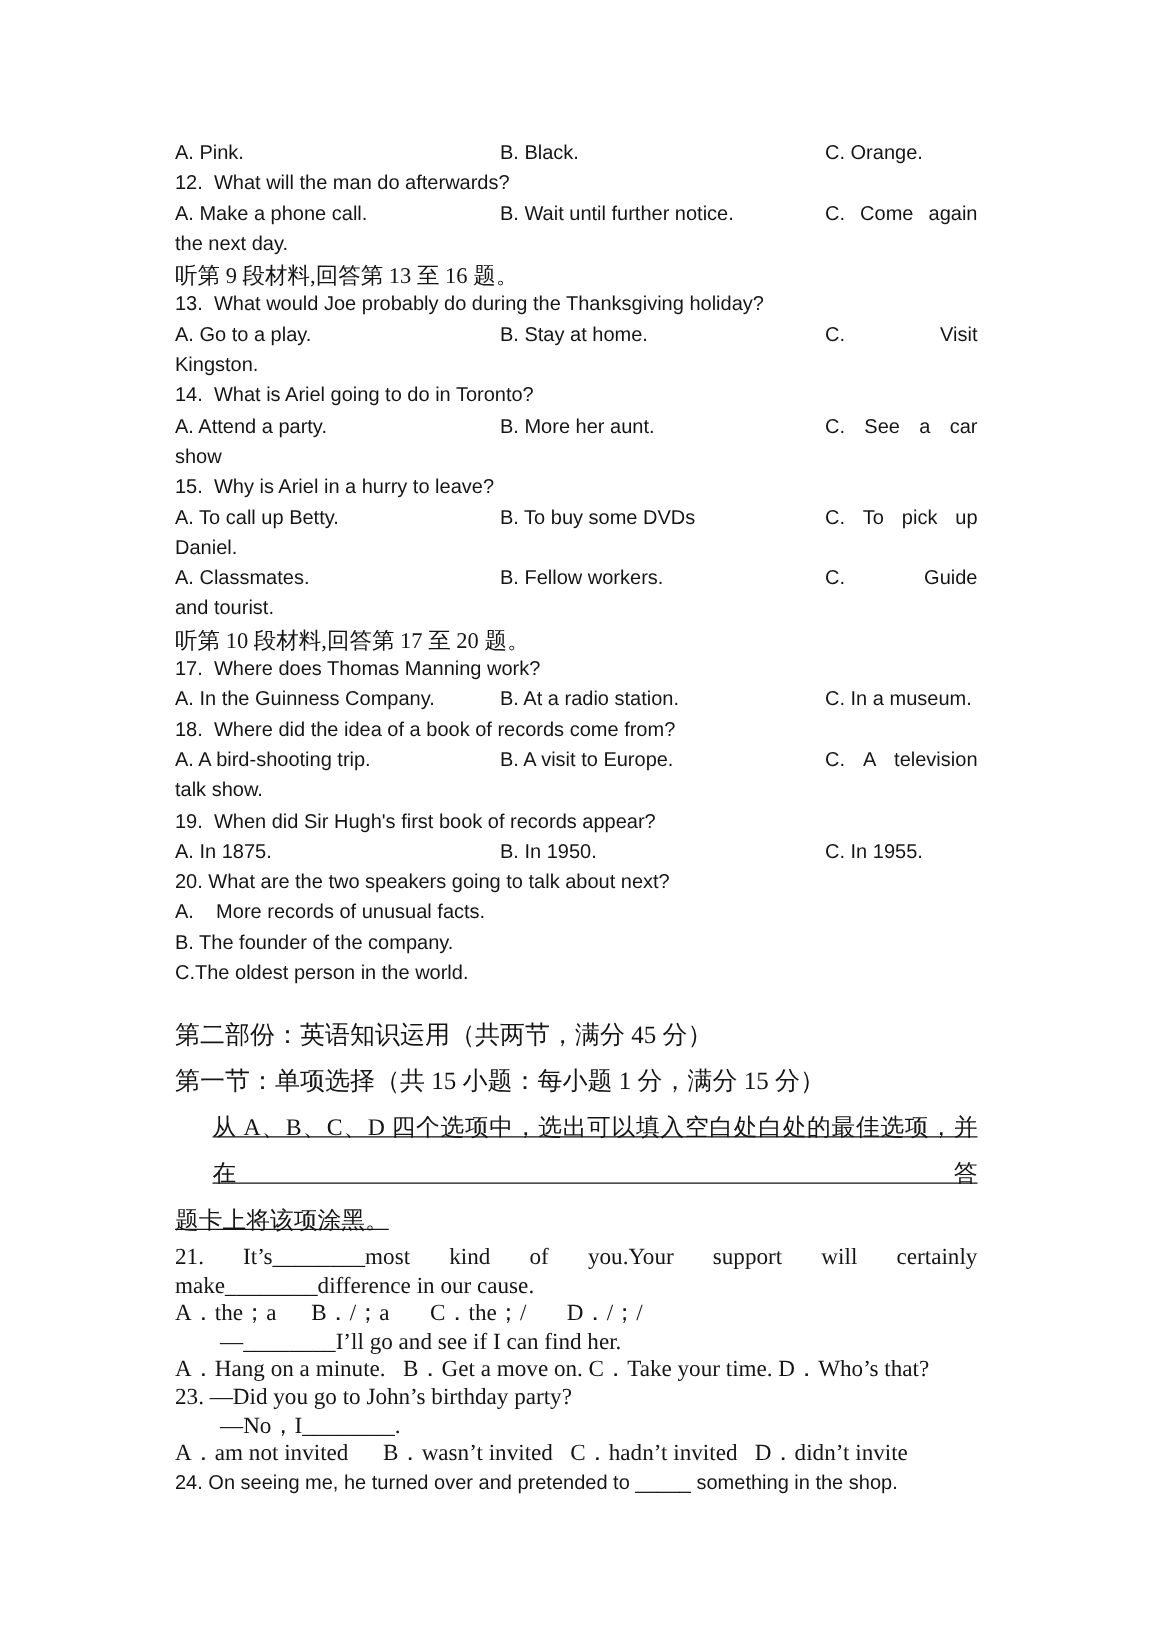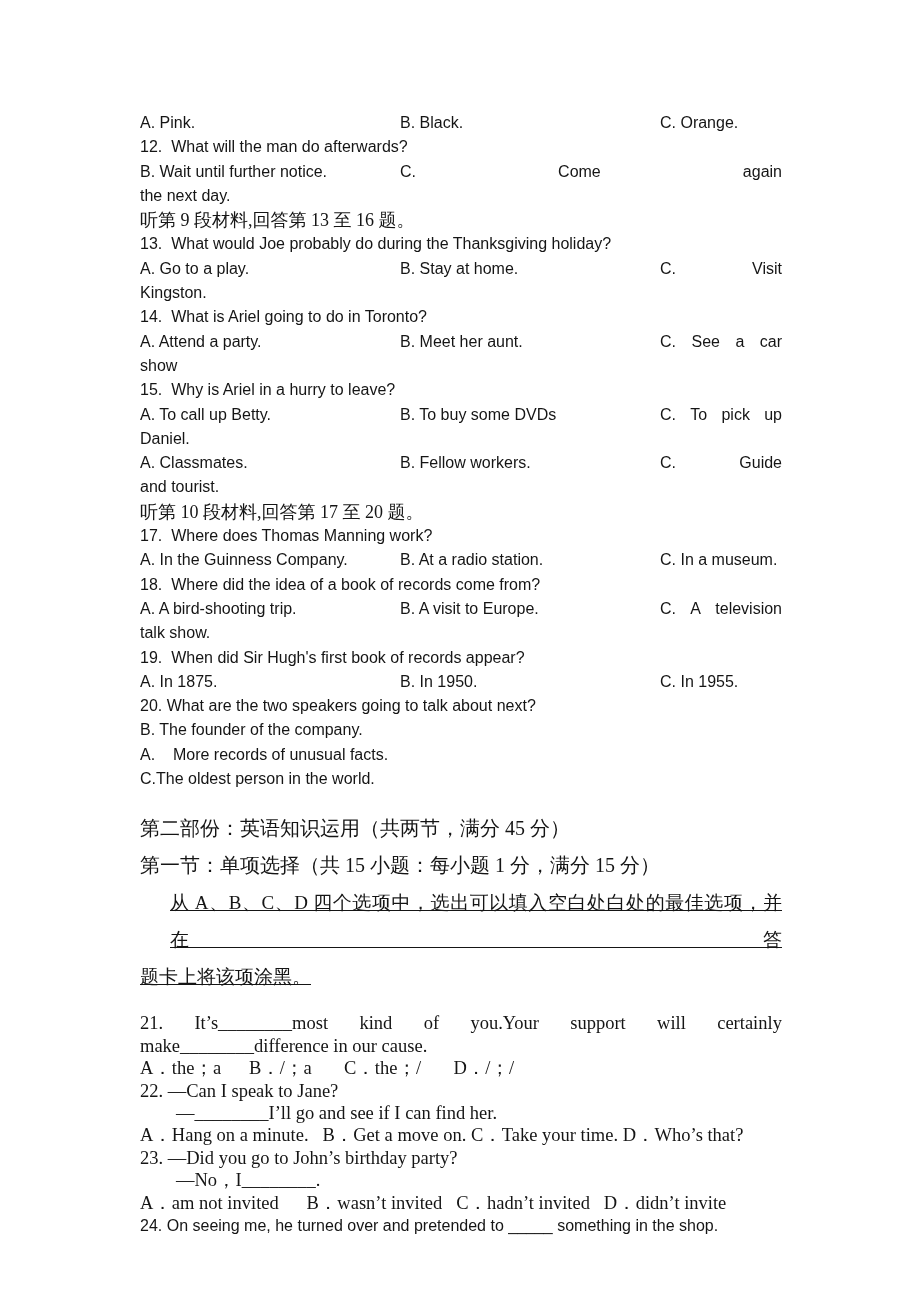--- a/index.html
+++ b/index.html
@@ -38,21 +38,21 @@
   
   .sec2{
     font-family:"Liberation Serif",serif;
     margin-top:19px;
   }
   .h-cjk{font-size:20px;line-height:37px;}
   .p-cjk{font-size:19px;line-height:37px;text-decoration:underline;}
   .cjk-indent{padding-left:30px;}
   .jlast{text-align:justify;text-align-last:justify;}
   
-  .grammar{margin-top:17px;}
+  .grammar{margin-top:0;}
   .serif{
     font-family:"Liberation Serif",serif;
     font-size:18.5px;
     line-height:22.4px;
   }
   .g-indent{padding-left:36px;}
   .g-sans{
     font-family:"Liberation Sans",sans-serif;
     font-size:16px;
     line-height:24px;
@@ -65,20 +65,21 @@
   <div class="content">
 
     <div class="sans">
       <div class="ln opt3">
         <span class="ca">A. Pink.</span>
         <span class="cb">B. Black.</span>
         <span class="cc">C. Orange.</span>
       </div>
       <div class="ln">12.  What will the man do afterwards?</div>
       <div class="ln opt3">
+        <span class="ca">A. Make a phone call.</span>
         <span class="cb">B. Wait until further notice.</span>
         <span class="cc jspread">
             <span>C.</span>
             <span>Come</span>
             <span>again</span>
           </span>
       </div>
       <div class="ln">the next day.</div>
       <div class="ln cjk-inline">听第 9 段材料,回答第 13 至 16 题。</div>
       <div class="ln">13.  What would Joe probably do during the Thanksgiving holiday?</div>
@@ -87,21 +88,21 @@
         <span class="cb">B. Stay at home.</span>
         <span class="cc jspread">
             <span>C.</span>
             <span>Visit</span>
           </span>
       </div>
       <div class="ln">Kingston.</div>
       <div class="ln">14.  What is Ariel going to do in Toronto?</div>
       <div class="ln opt3">
         <span class="ca">A. Attend a party.</span>
-        <span class="cb">B. Meet her aunt.</span>
+        <span class="cb">B. More her aunt.</span>
         <span class="cc jspread">
             <span>C.</span>
             <span>See</span>
             <span>a</span>
             <span>car</span>
           </span>
       </div>
       <div class="ln">show</div>
       <div class="ln">15.  Why is Ariel in a hurry to leave?</div>
       <div class="ln opt3">
@@ -142,22 +143,22 @@
           </span>
       </div>
       <div class="ln">talk show.</div>
       <div class="ln">19.  When did Sir Hugh's first book of records appear?</div>
       <div class="ln opt3">
         <span class="ca">A. In 1875.</span>
         <span class="cb">B. In 1950.</span>
         <span class="cc">C. In 1955.</span>
       </div>
       <div class="ln">20. What are the two speakers going to talk about next?</div>
+      <div class="ln">A.    More records of unusual facts.</div>
       <div class="ln">B. The founder of the company.</div>
-      <div class="ln">A.    More records of unusual facts.</div>
       <div class="ln">C.The oldest person in the world.</div>
     </div>
 
     <div class="sec2">
       <div class="ln h-cjk">第二部份：英语知识运用（共两节，满分 45 分）</div>
       <div class="ln h-cjk">第一节：单项选择（共 15 小题：每小题 1 分，满分 15 分）</div>
       <div class="ln p-cjk cjk-indent jlast">从 A、B、C、D 四个选项中，选出可以填入空白处白处的最佳选项，并在答</div>
       <div class="ln p-cjk">题卡上将该项涂黑。</div>
     </div>
 
@@ -167,21 +168,20 @@
           <span>It’s________most</span>
           <span>kind</span>
           <span>of</span>
           <span>you.Your</span>
           <span>support</span>
           <span>will</span>
           <span>certainly</span>
         </div>
       <div class="ln serif">make________difference in our cause.</div>
       <div class="ln serif">A．the；a      B．/；a       C．the；/       D．/；/</div>
-      <div class="ln serif">22. —Can I speak to Jane?</div>
       <div class="ln serif g-indent">—________I’ll go and see if I can find her.</div>
       <div class="ln serif">A．Hang on a minute.   B．Get a move on. C．Take your time. D．Who’s that?</div>
       <div class="ln serif">23. —Did you go to John’s birthday party?</div>
       <div class="ln serif g-indent">—No，I________.</div>
       <div class="ln serif">A．am not invited      B．wasn’t invited   C．hadn’t invited   D．didn’t invite</div>
       <div class="ln g-sans">24. On seeing me, he turned over and pretended to _____ something in the shop.</div>
     </div>
 
   </div>
 </div>

